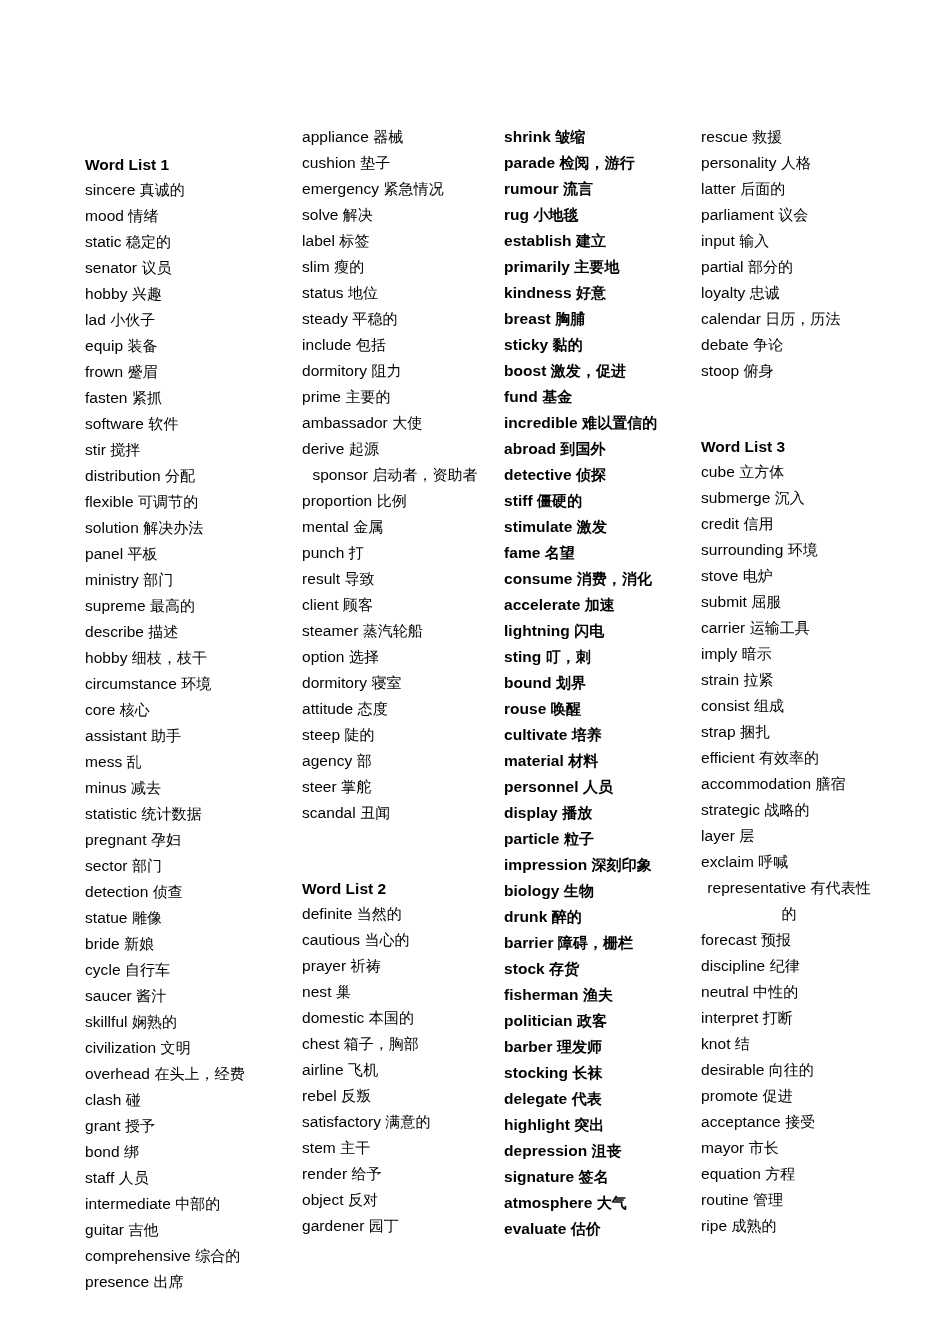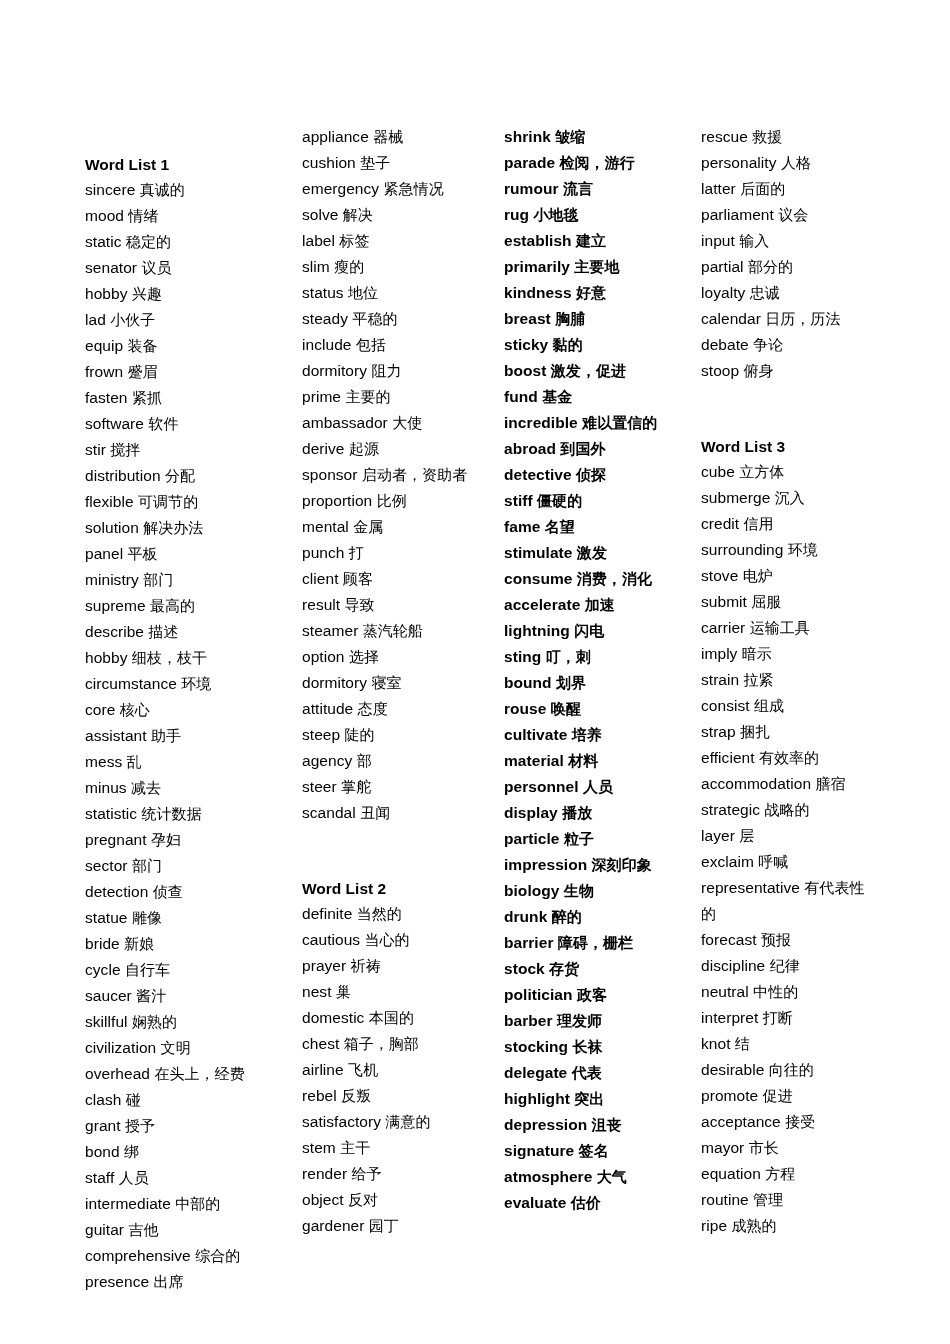--- a/index.html
+++ b/index.html
@@ -50,20 +50,21 @@
   }
   .entry .term {
     font-family: "Liberation Sans", "DejaVu Sans", sans-serif;
   }
   .entry .gloss {
     font-family: "DejaVu Sans", "Liberation Sans", sans-serif;
     font-size: 15px;
   }
   .entry.wrap {
     max-width: 186px;
+    text-align: center;
   }
   .column.col-3 .entry.wrap {
     max-width: 176px;
   }
   .heading {
     font-size: 15.5px;
     line-height: 25px;
     font-weight: bold;
   }
   .spacer {
@@ -135,22 +136,22 @@
         <div class="entry"><span class="term">steady</span> <span class="gloss">平稳的</span></div>
         <div class="entry"><span class="term">include</span> <span class="gloss">包括</span></div>
         <div class="entry"><span class="term">dormitory</span> <span class="gloss">阻力</span></div>
         <div class="entry"><span class="term">prime</span> <span class="gloss">主要的</span></div>
         <div class="entry"><span class="term">ambassador</span> <span class="gloss">大使</span></div>
         <div class="entry"><span class="term">derive</span> <span class="gloss">起源</span></div>
         <div class="entry wrap"><span class="term">sponsor</span> <span class="gloss">启动者，资助者</span></div>
         <div class="entry"><span class="term">proportion</span> <span class="gloss">比例</span></div>
         <div class="entry"><span class="term">mental</span> <span class="gloss">金属</span></div>
         <div class="entry"><span class="term">punch</span> <span class="gloss">打</span></div>
+        <div class="entry"><span class="term">result</span> <span class="gloss">导致</span></div>
         <div class="entry"><span class="term">client</span> <span class="gloss">顾客</span></div>
-        <div class="entry"><span class="term">result</span> <span class="gloss">导致</span></div>
         <div class="entry"><span class="term">steamer</span> <span class="gloss">蒸汽轮船</span></div>
         <div class="entry"><span class="term">option</span> <span class="gloss">选择</span></div>
         <div class="entry"><span class="term">dormitory</span> <span class="gloss">寝室</span></div>
         <div class="entry"><span class="term">attitude</span> <span class="gloss">态度</span></div>
         <div class="entry"><span class="term">steep</span> <span class="gloss">陡的</span></div>
         <div class="entry"><span class="term">agency</span> <span class="gloss">部</span></div>
         <div class="entry"><span class="term">steer</span> <span class="gloss">掌舵</span></div>
         <div class="entry"><span class="term">scandal</span> <span class="gloss">丑闻</span></div>
         <div class="spacer double">&nbsp;</div>
         <div class="heading">Word List 2</div>
@@ -177,38 +178,39 @@
         <div class="entry"><span class="term">primarily</span> <span class="gloss">主要地</span></div>
         <div class="entry"><span class="term">kindness</span> <span class="gloss">好意</span></div>
         <div class="entry"><span class="term">breast</span> <span class="gloss">胸脯</span></div>
         <div class="entry"><span class="term">sticky</span> <span class="gloss">黏的</span></div>
         <div class="entry"><span class="term">boost</span> <span class="gloss">激发，促进</span></div>
         <div class="entry"><span class="term">fund</span> <span class="gloss">基金</span></div>
         <div class="entry"><span class="term">incredible</span> <span class="gloss">难以置信的</span></div>
         <div class="entry"><span class="term">abroad</span> <span class="gloss">到国外</span></div>
         <div class="entry"><span class="term">detective</span> <span class="gloss">侦探</span></div>
         <div class="entry"><span class="term">stiff</span> <span class="gloss">僵硬的</span></div>
+        <div class="entry"><span class="term">stimulate</span> <span class="gloss">激发</span></div>
         <div class="entry"><span class="term">fame</span> <span class="gloss">名望</span></div>
-        <div class="entry"><span class="term">stimulate</span> <span class="gloss">激发</span></div>
         <div class="entry"><span class="term">consume</span> <span class="gloss">消费，消化</span></div>
         <div class="entry"><span class="term">accelerate</span> <span class="gloss">加速</span></div>
         <div class="entry"><span class="term">lightning</span> <span class="gloss">闪电</span></div>
         <div class="entry"><span class="term">sting</span> <span class="gloss">叮，刺</span></div>
         <div class="entry"><span class="term">bound</span> <span class="gloss">划界</span></div>
         <div class="entry"><span class="term">rouse</span> <span class="gloss">唤醒</span></div>
         <div class="entry"><span class="term">cultivate</span> <span class="gloss">培养</span></div>
         <div class="entry"><span class="term">material</span> <span class="gloss">材料</span></div>
         <div class="entry"><span class="term">personnel</span> <span class="gloss">人员</span></div>
         <div class="entry"><span class="term">display</span> <span class="gloss">播放</span></div>
         <div class="entry"><span class="term">particle</span> <span class="gloss">粒子</span></div>
         <div class="entry"><span class="term">impression</span> <span class="gloss">深刻印象</span></div>
         <div class="entry"><span class="term">biology</span> <span class="gloss">生物</span></div>
         <div class="entry"><span class="term">drunk</span> <span class="gloss">醉的</span></div>
         <div class="entry"><span class="term">barrier</span> <span class="gloss">障碍，栅栏</span></div>
         <div class="entry"><span class="term">stock</span> <span class="gloss">存货</span></div>
+        <div class="entry"><span class="term">fisherman</span> <span class="gloss">渔夫</span></div>
         <div class="entry"><span class="term">politician</span> <span class="gloss">政客</span></div>
         <div class="entry"><span class="term">barber</span> <span class="gloss">理发师</span></div>
         <div class="entry"><span class="term">stocking</span> <span class="gloss">长袜</span></div>
         <div class="entry"><span class="term">delegate</span> <span class="gloss">代表</span></div>
         <div class="entry"><span class="term">highlight</span> <span class="gloss">突出</span></div>
         <div class="entry"><span class="term">depression</span> <span class="gloss">沮丧</span></div>
         <div class="entry"><span class="term">signature</span> <span class="gloss">签名</span></div>
         <div class="entry"><span class="term">atmosphere</span> <span class="gloss">大气</span></div>
         <div class="entry"><span class="term">evaluate</span> <span class="gloss">估价</span></div>
       </div>

